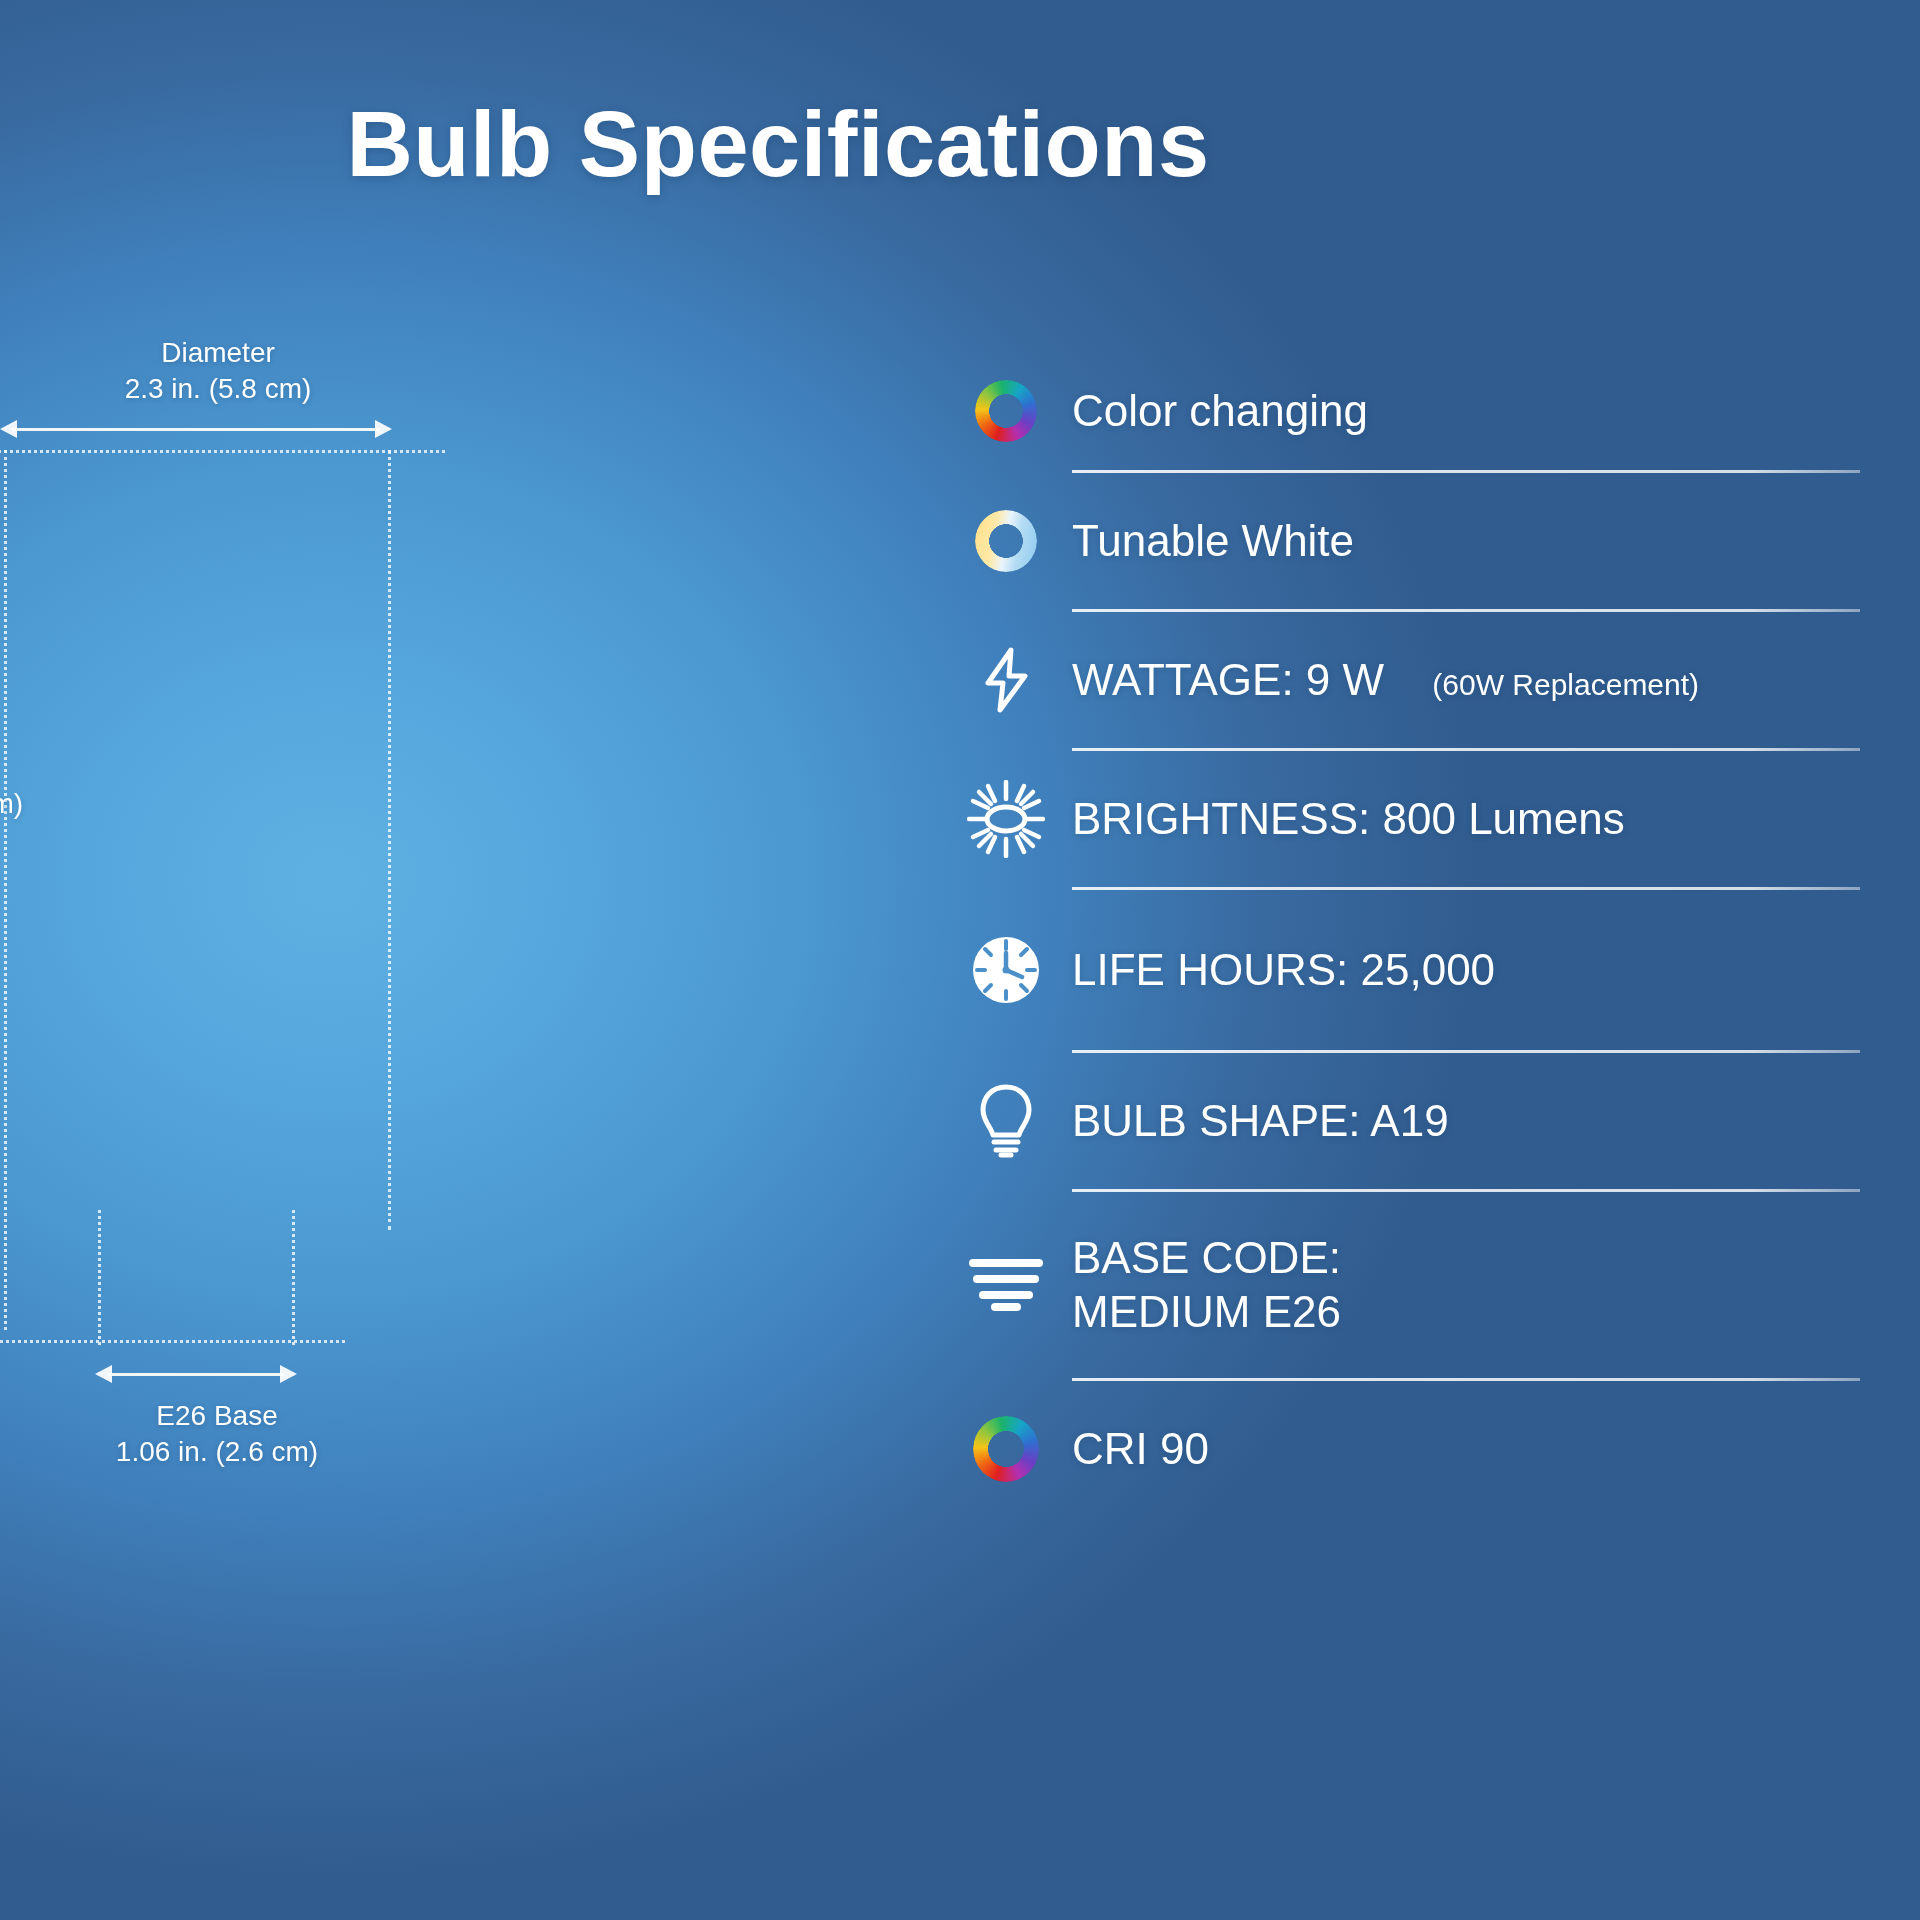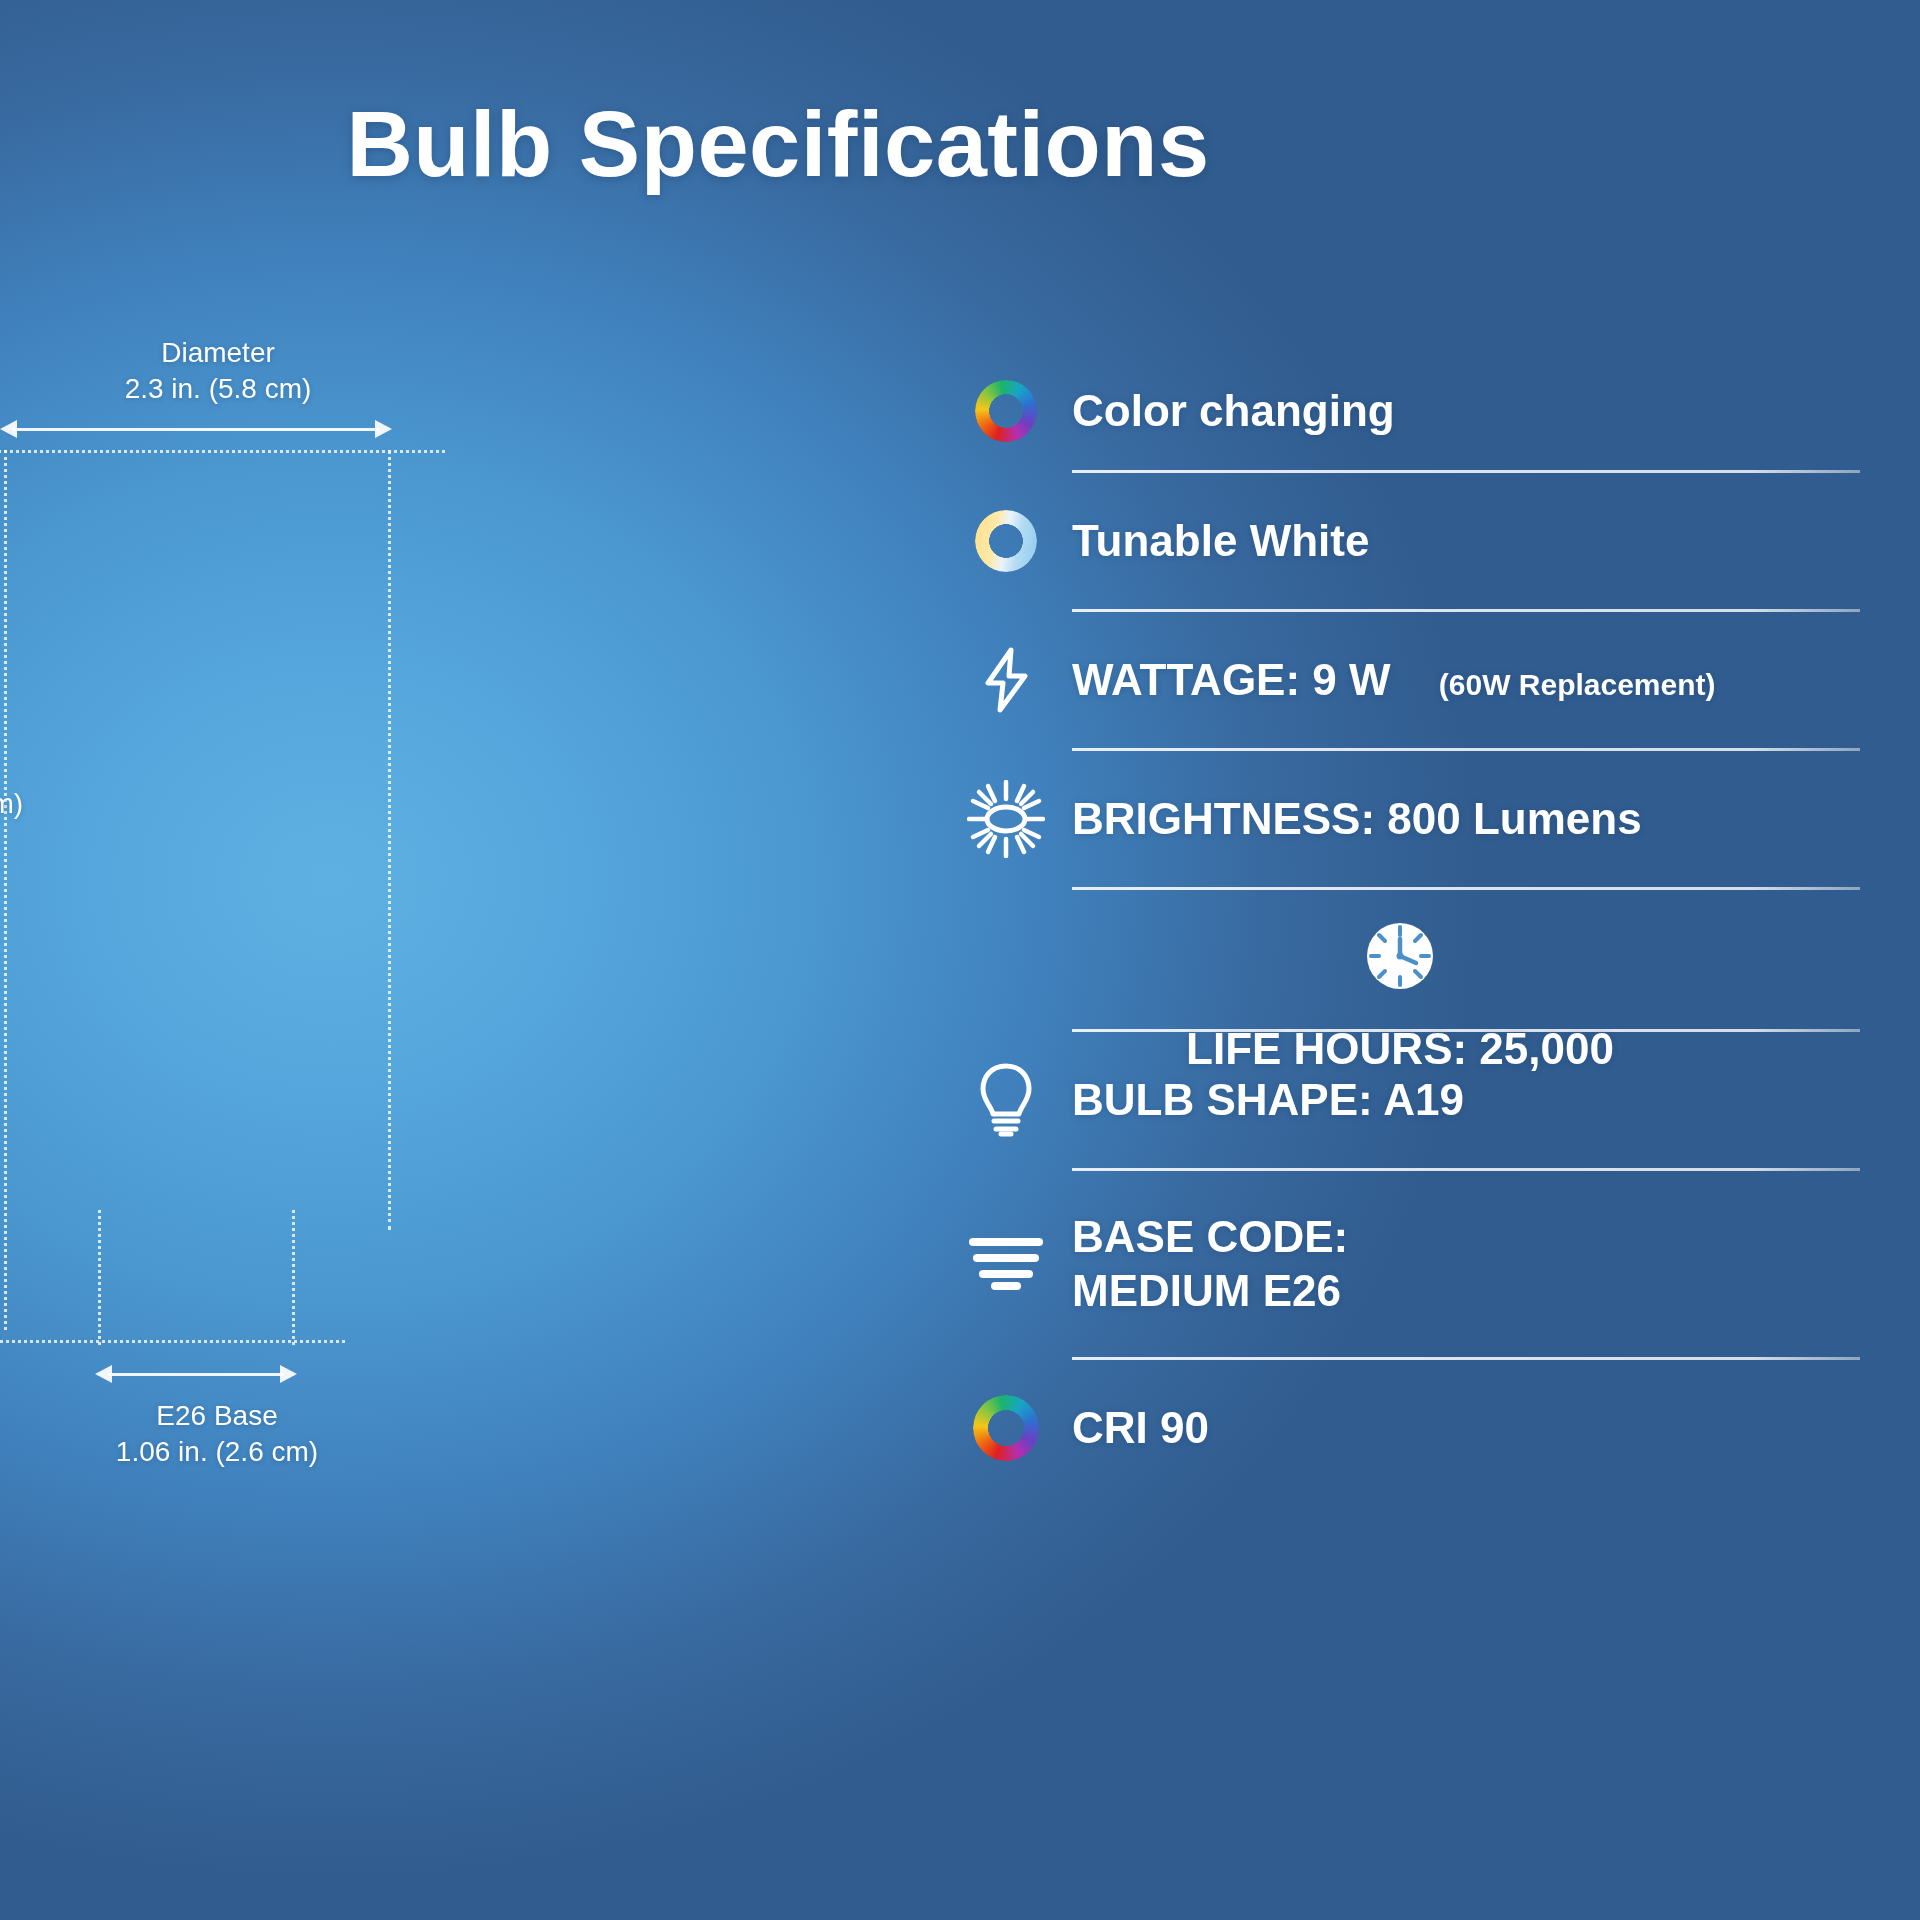--- a/index.html
+++ b/index.html
@@ -122,21 +122,21 @@
   }
 
   
   #right { position:absolute; left:940px; top:352px; width:920px; }
   .spec-row { position:relative; display:flex; align-items:center; }
   .spec-icon {
     width:132px; flex:0 0 132px; display:flex;
     align-items:center; justify-content:center;
   }
   .spec-text {
-    color:#ffffff; font-size:44px; font-weight:700; line-height:1.22;
+    color:#ffffff; font-size:44px; font-weight:400; line-height:1.22;
     text-shadow:0 1px 6px rgba(20,60,100,.3);
     white-space:nowrap;
   }
   .spec-text .sub { font-size:30px;margin-left:36px; }
   .spec-div {
     margin-left:132px; height:3px;
     background:linear-gradient(90deg, rgba(255,255,255,.88) 0%, rgba(255,255,255,.80) 86%, rgba(255,255,255,.45) 100%);
   }
 
   
@@ -249,21 +249,21 @@
             <line x1="72" y1="21" x2="57" y2="28"></line>
             <line x1="72" y1="57" x2="57" y2="50"></line>
           </g>
           <ellipse cx="39" cy="39" rx="19" ry="12" fill="none" stroke="#ffffff" stroke-width="5"></ellipse>
         </svg>
       </div>
       <div class="spec-text">BRIGHTNESS: 800 Lumens</div>
     </div>
     <div class="spec-div"></div>
 
-    <div class="spec-row" style="height:139px;flex-direction:column;">
+    <div class="spec-row" style="height:160px;">
       <div class="spec-icon">
         <svg class="ico-svg" width="74" height="74" viewBox="0 0 74 74">
           <circle cx="37" cy="37" r="33" fill="#ffffff"></circle>
           <g stroke="#4b90c8" stroke-width="4" stroke-linecap="round">
             <line x1="37" y1="8" x2="37" y2="16"></line>
             <line x1="37" y1="58" x2="37" y2="66"></line>
             <line x1="8" y1="37" x2="16" y2="37"></line>
             <line x1="58" y1="37" x2="66" y2="37"></line>
             <line x1="16" y1="16" x2="22" y2="22"></line>
             <line x1="52" y1="52" x2="58" y2="58"></line>

